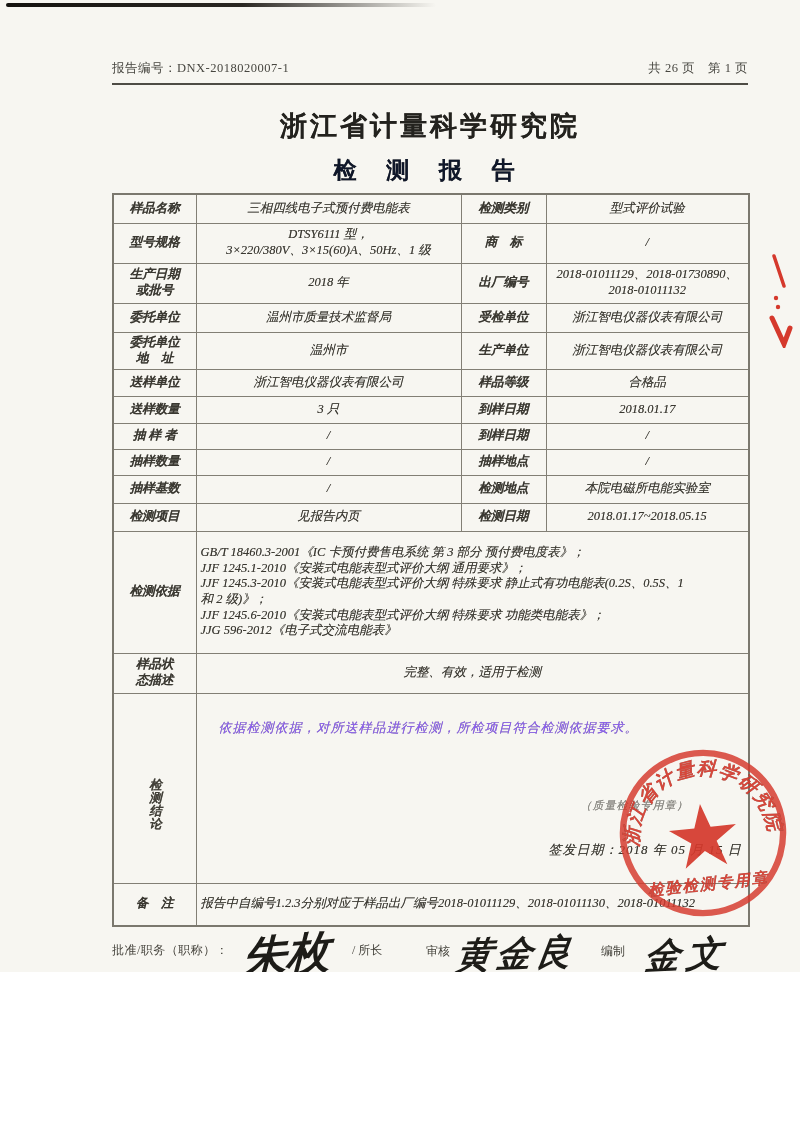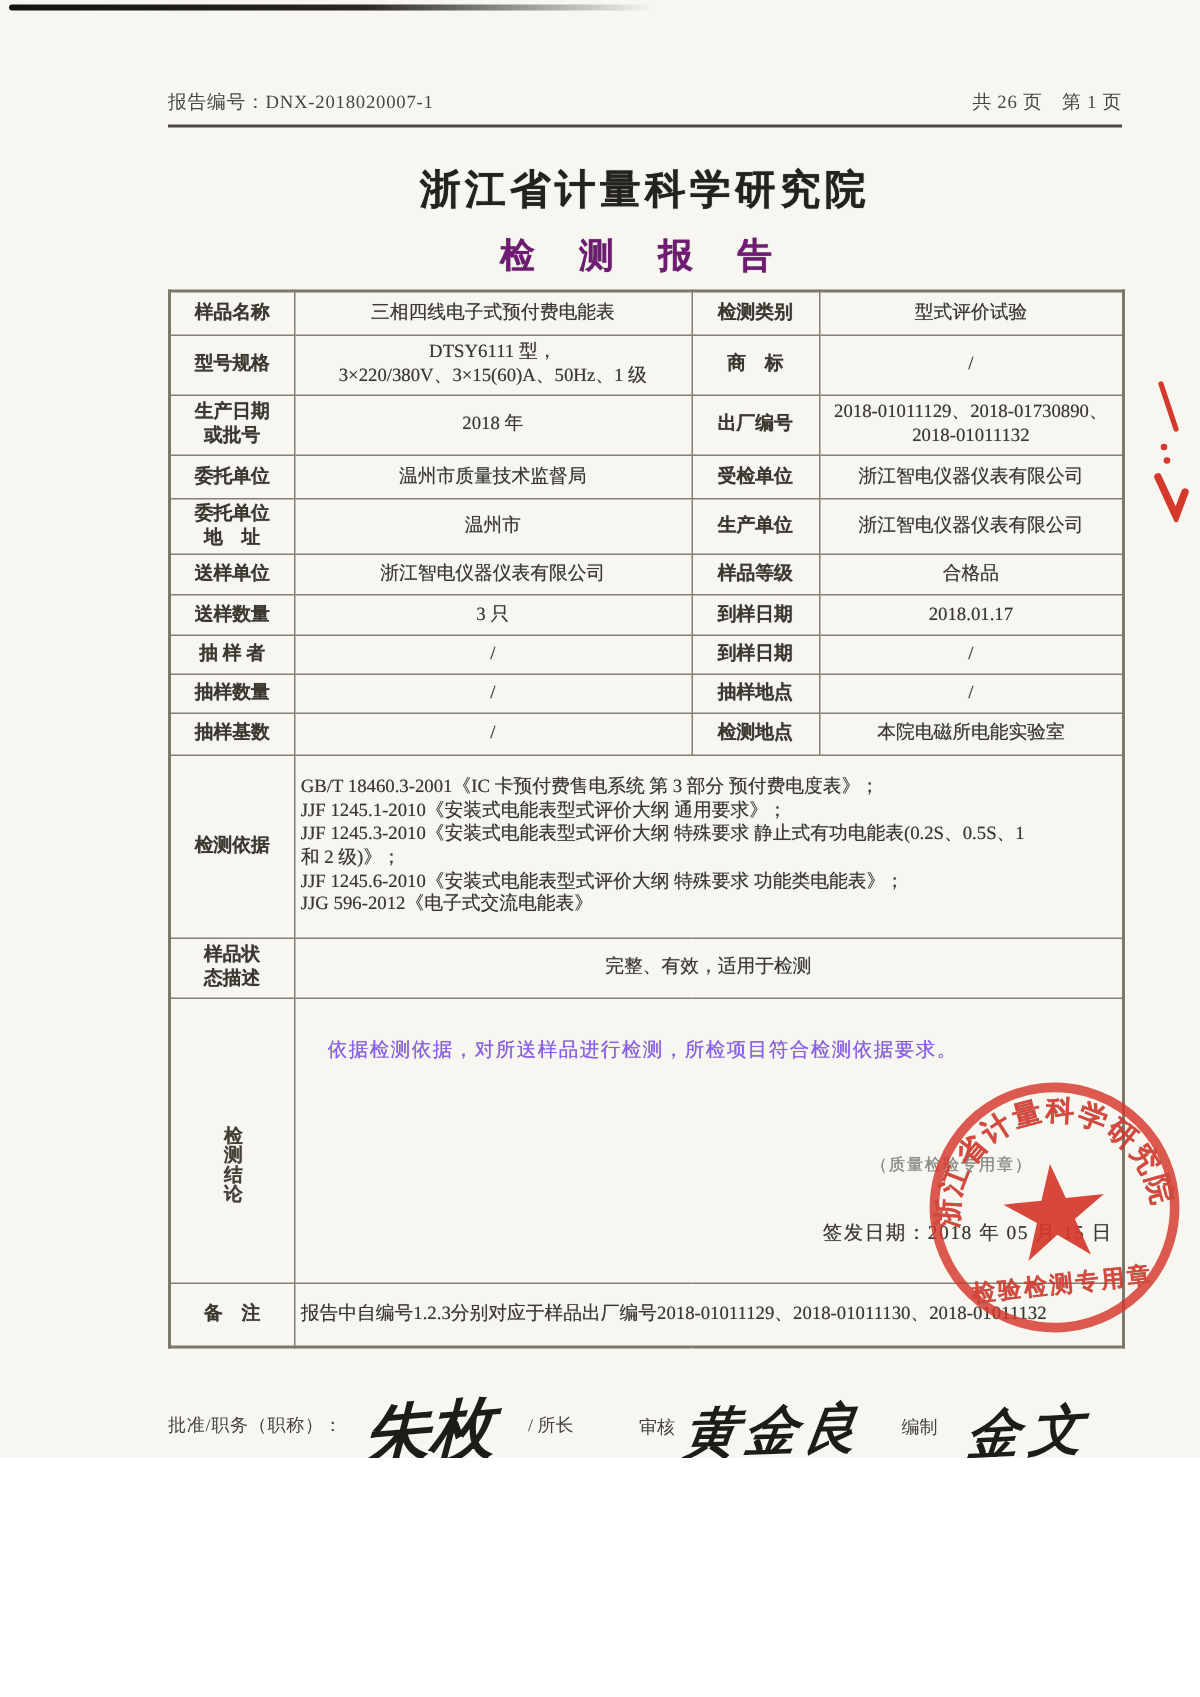--- a/index.html
+++ b/index.html
@@ -24,34 +24,35 @@
     border-bottom:2.5px solid #4e4c45;
     padding-bottom:6px;letter-spacing:.5px;
   }
   .doc-title{
     position:absolute;left:112px;top:108px;width:636px;text-align:center;
     font-size:27px;font-weight:bold;color:#23221e;letter-spacing:3px;
     text-shadow:0 0 .6px rgba(30,28,24,.8);
   }
   .doc-subtitle{
     position:absolute;left:112px;top:155px;width:636px;text-align:center;
-    font-size:23px;font-weight:bold;color:#701a75;letter-spacing:12px;
+    font-size:23px;font-weight:bold;color:#0f172a;letter-spacing:12px;
     text-shadow:0 0 .6px rgba(30,28,24,.8);
   }
   table.report{
     position:absolute;left:112px;top:193px;width:636px;
     border-collapse:collapse;table-layout:fixed;
   }
   table.report td{
     border:1px solid #827f75;
     font-size:12.5px;line-height:1.25;
     padding:2px 4px;vertical-align:middle;
     white-space:pre-line;
     text-shadow:0 0 .5px rgba(40,38,32,.55);
     color:#3a3831;
+    font-style:italic;
   }
   table.report{border:2px solid #7b786e;}
   td.lbl{text-align:center;font-weight:bold;color:#413f37;}
   td.val{text-align:center;}
   td.val-left{text-align:center;padding-left:8px;}
   tr.h29 td{height:29px;} tr.h40 td{height:40px;} tr.h37 td{height:37px;}
   tr.h27 td{height:27px;} tr.h26 td{height:26px;} tr.h28 td{height:28px;}
   td.basis-cell{line-height:20px;font-size:12.5px;padding:4px 6px 2px 8px;text-align:left;vertical-align:top;}
   tr.basis-row td{height:122px;}
   tr.state-row td{height:40px;}
@@ -178,20 +179,26 @@
       <td class="lbl">抽样数量</td>
       <td class="val">/</td>
       <td class="lbl">抽样地点</td>
       <td class="val">/</td>
     </tr>
     <tr class="h28">
       <td class="lbl">抽样基数</td>
       <td class="val">/</td>
       <td class="lbl">检测地点</td>
       <td class="val">本院电磁所电能实验室</td>
+    </tr>
+    <tr class="h28">
+      <td class="lbl">检测项目</td>
+      <td class="val">见报告内页</td>
+      <td class="lbl">检测日期</td>
+      <td class="val">2018.01.17~2018.05.15</td>
     </tr>
     <tr class="basis-row">
       <td class="lbl">检测依据</td>
       <td class="basis-cell" colspan="3">GB/T 18460.3-2001《IC 卡预付费售电系统 第 3 部分 预付费电度表》；
 JJF 1245.1-2010《安装式电能表型式评价大纲 通用要求》；
 JJF 1245.3-2010《安装式电能表型式评价大纲 特殊要求 静止式有功电能表(0.2S、0.5S、1
 和 2 级)》；
 JJF 1245.6-2010《安装式电能表型式评价大纲 特殊要求 功能类电能表》；
 JJG 596-2012《电子式交流电能表》</td>
     </tr>

